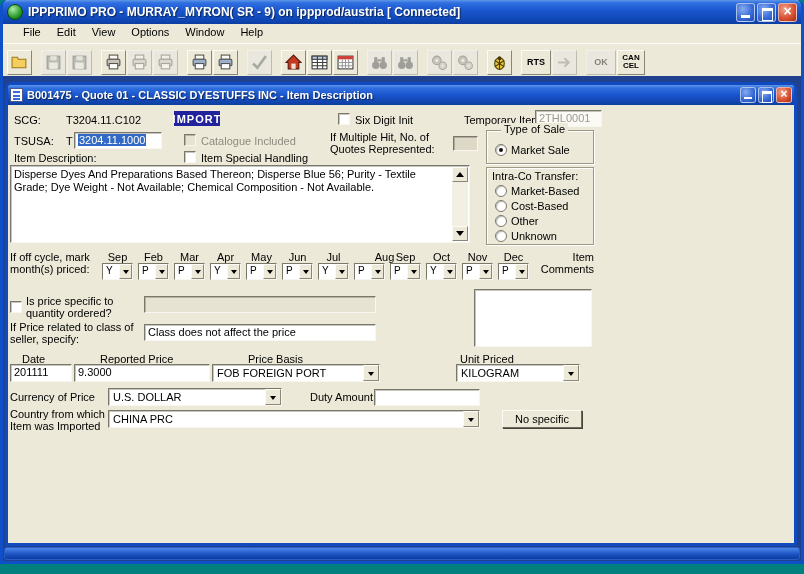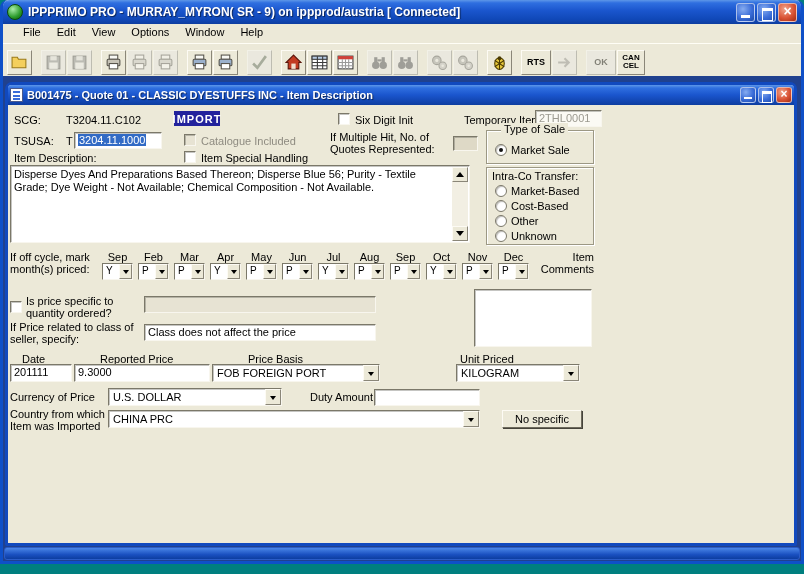--- a/index.html
+++ b/index.html
@@ -393,21 +393,21 @@
         <div class="lblw mlabel" style="left:274px;top:146px;width:31px">Jun</div>
         <div class="mcombo" style="left:274px;top:158px">
             <span class="mv">P</span>
             <span class="ca"></span>
           </div>
         <div class="lblw mlabel" style="left:310px;top:146px;width:31px">Jul</div>
         <div class="mcombo" style="left:310px;top:158px">
             <span class="mv">Y</span>
             <span class="ca"></span>
           </div>
-        <div class="lblw mlabel" style="left:346px;top:146px;width:31px">Aug</div>
+        <div class="lblw mlabel" style="left:361px;top:146px;width:31px">Aug</div>
         <div class="mcombo" style="left:346px;top:158px">
             <span class="mv">P</span>
             <span class="ca"></span>
           </div>
         <div class="lblw mlabel" style="left:382px;top:146px;width:31px">Sep</div>
         <div class="mcombo" style="left:382px;top:158px">
             <span class="mv">P</span>
             <span class="ca"></span>
           </div>
         <div class="lblw mlabel" style="left:418px;top:146px;width:31px">Oct</div>

